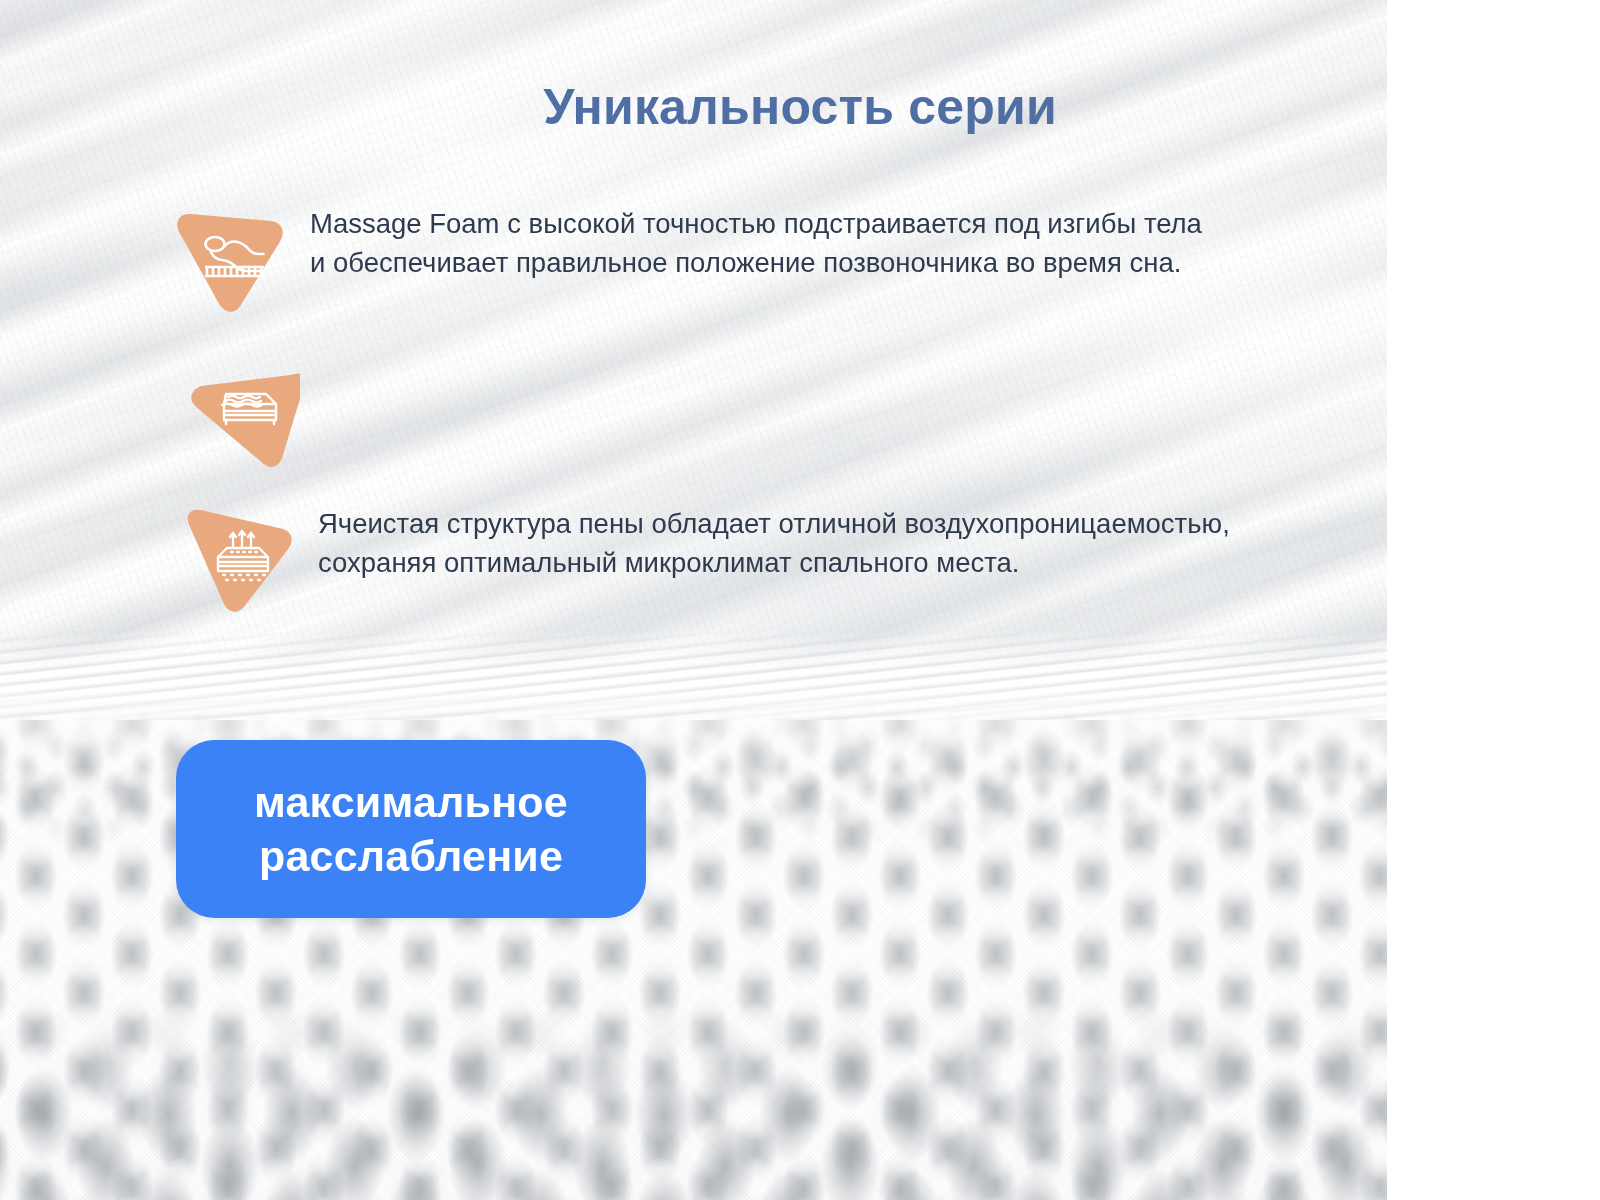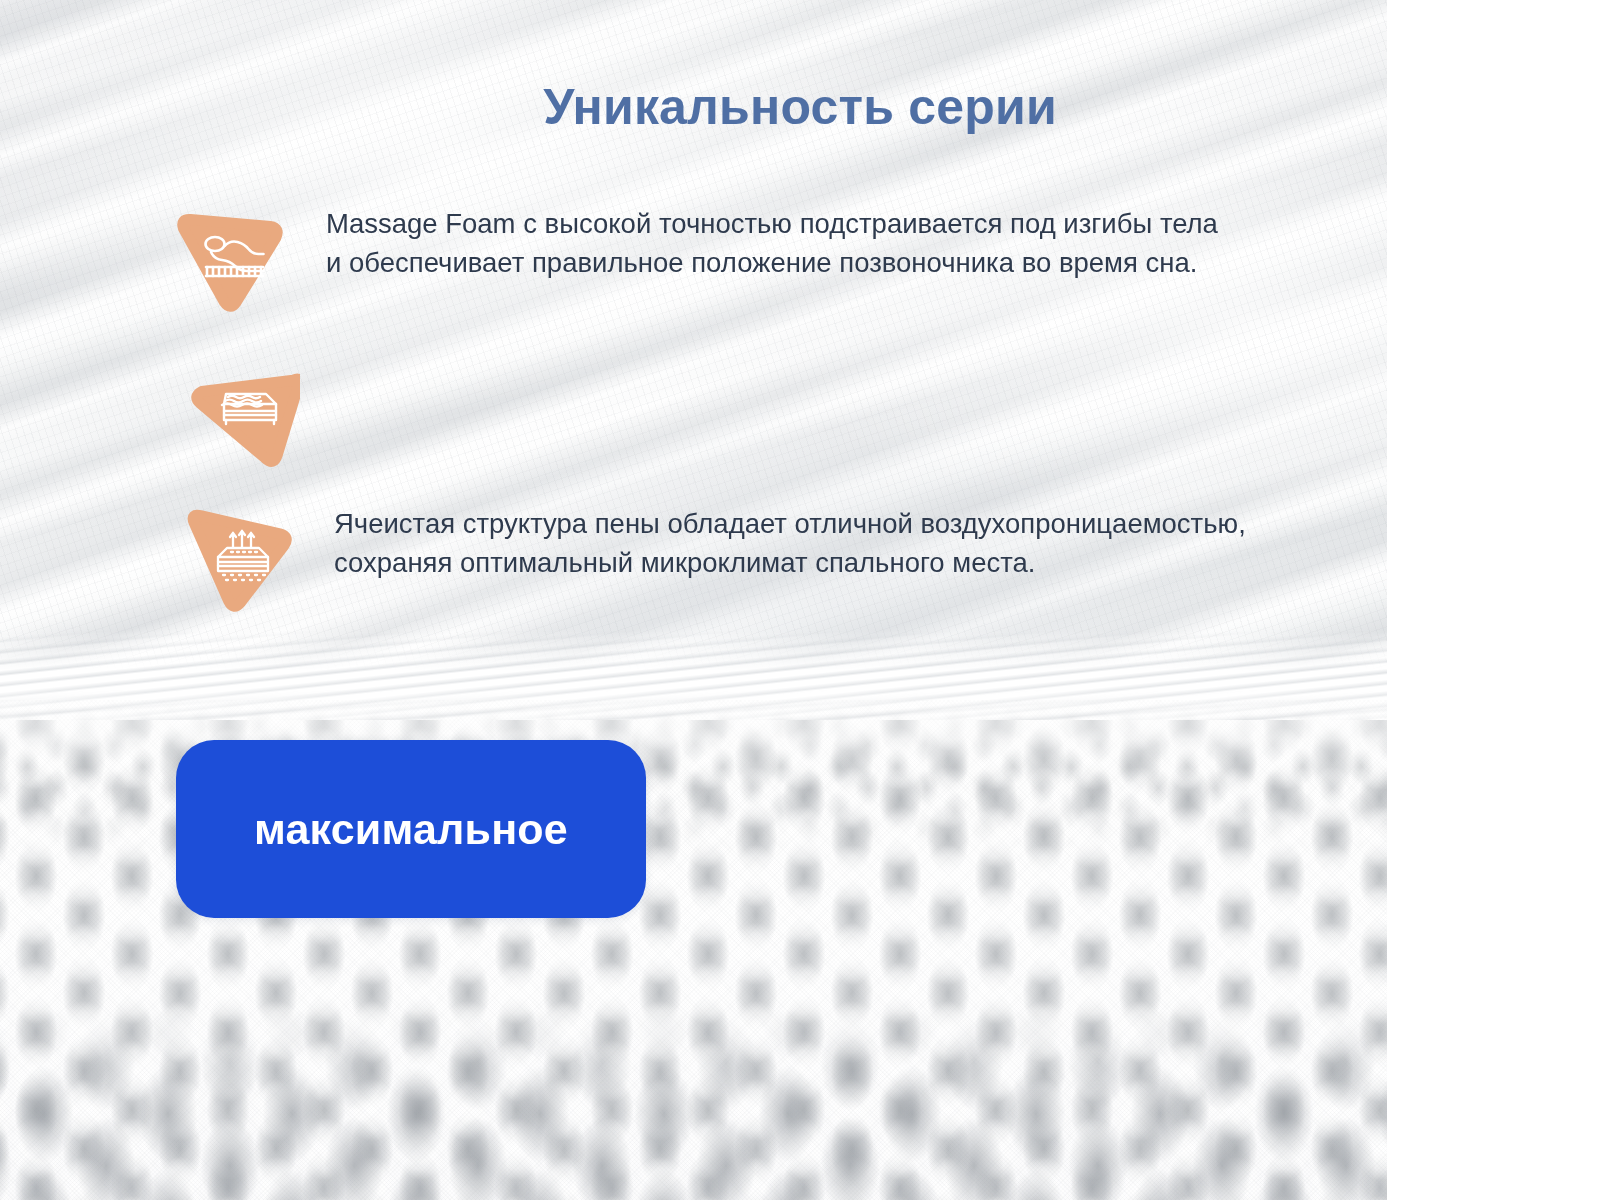--- a/index.html
+++ b/index.html
@@ -189,21 +189,20 @@
   .features {
     position: absolute;
     left: 0; top: 196px;
     width: 1600px;
   }
   .feature-row {
     position: relative;
     display: flex;
     align-items: flex-start;
     height: 150px;
-    gap: 16px;
   }
   .feature-icon {
     position: relative;
     width: 118px;
     height: 118px;
     flex: 0 0 118px;
     margin-left: 172px;
   }
   .feature-icon svg { display: block; width: 118px; height: 118px; }
 
@@ -223,21 +222,21 @@
   .row-2 .feature-text { margin-left: 28px; }
   .row-3 .feature-text { }
 
   
   .badge {
     position: absolute;
     left: 176px;
     top: 740px;
     width: 470px;
     height: 178px;
-    background: #1d4ed8;
+    background: #3b82f6;
     border-radius: 38px;
     display: flex;
     flex-direction: column;
     align-items: center;
     justify-content: center;
     box-shadow: 0 2px 10px rgba(40,60,90,0.12);
   }
   .badge-line {
     color: #ffffff;
     font-size: 43px;
@@ -343,15 +342,16 @@
         </svg>
       </div>
       <div class="feature-text">Ячеистая структура пены обладает отличной воздухопроницаемостью,
 сохраняя оптимальный микроклимат спального места.</div>
     </div>
 
   </div>
 
   <div class="badge">
     <div class="badge-line">максимальное</div>
+    <div class="badge-line">расслабление</div>
   </div>
 
 </div>
 
 </body></html>

